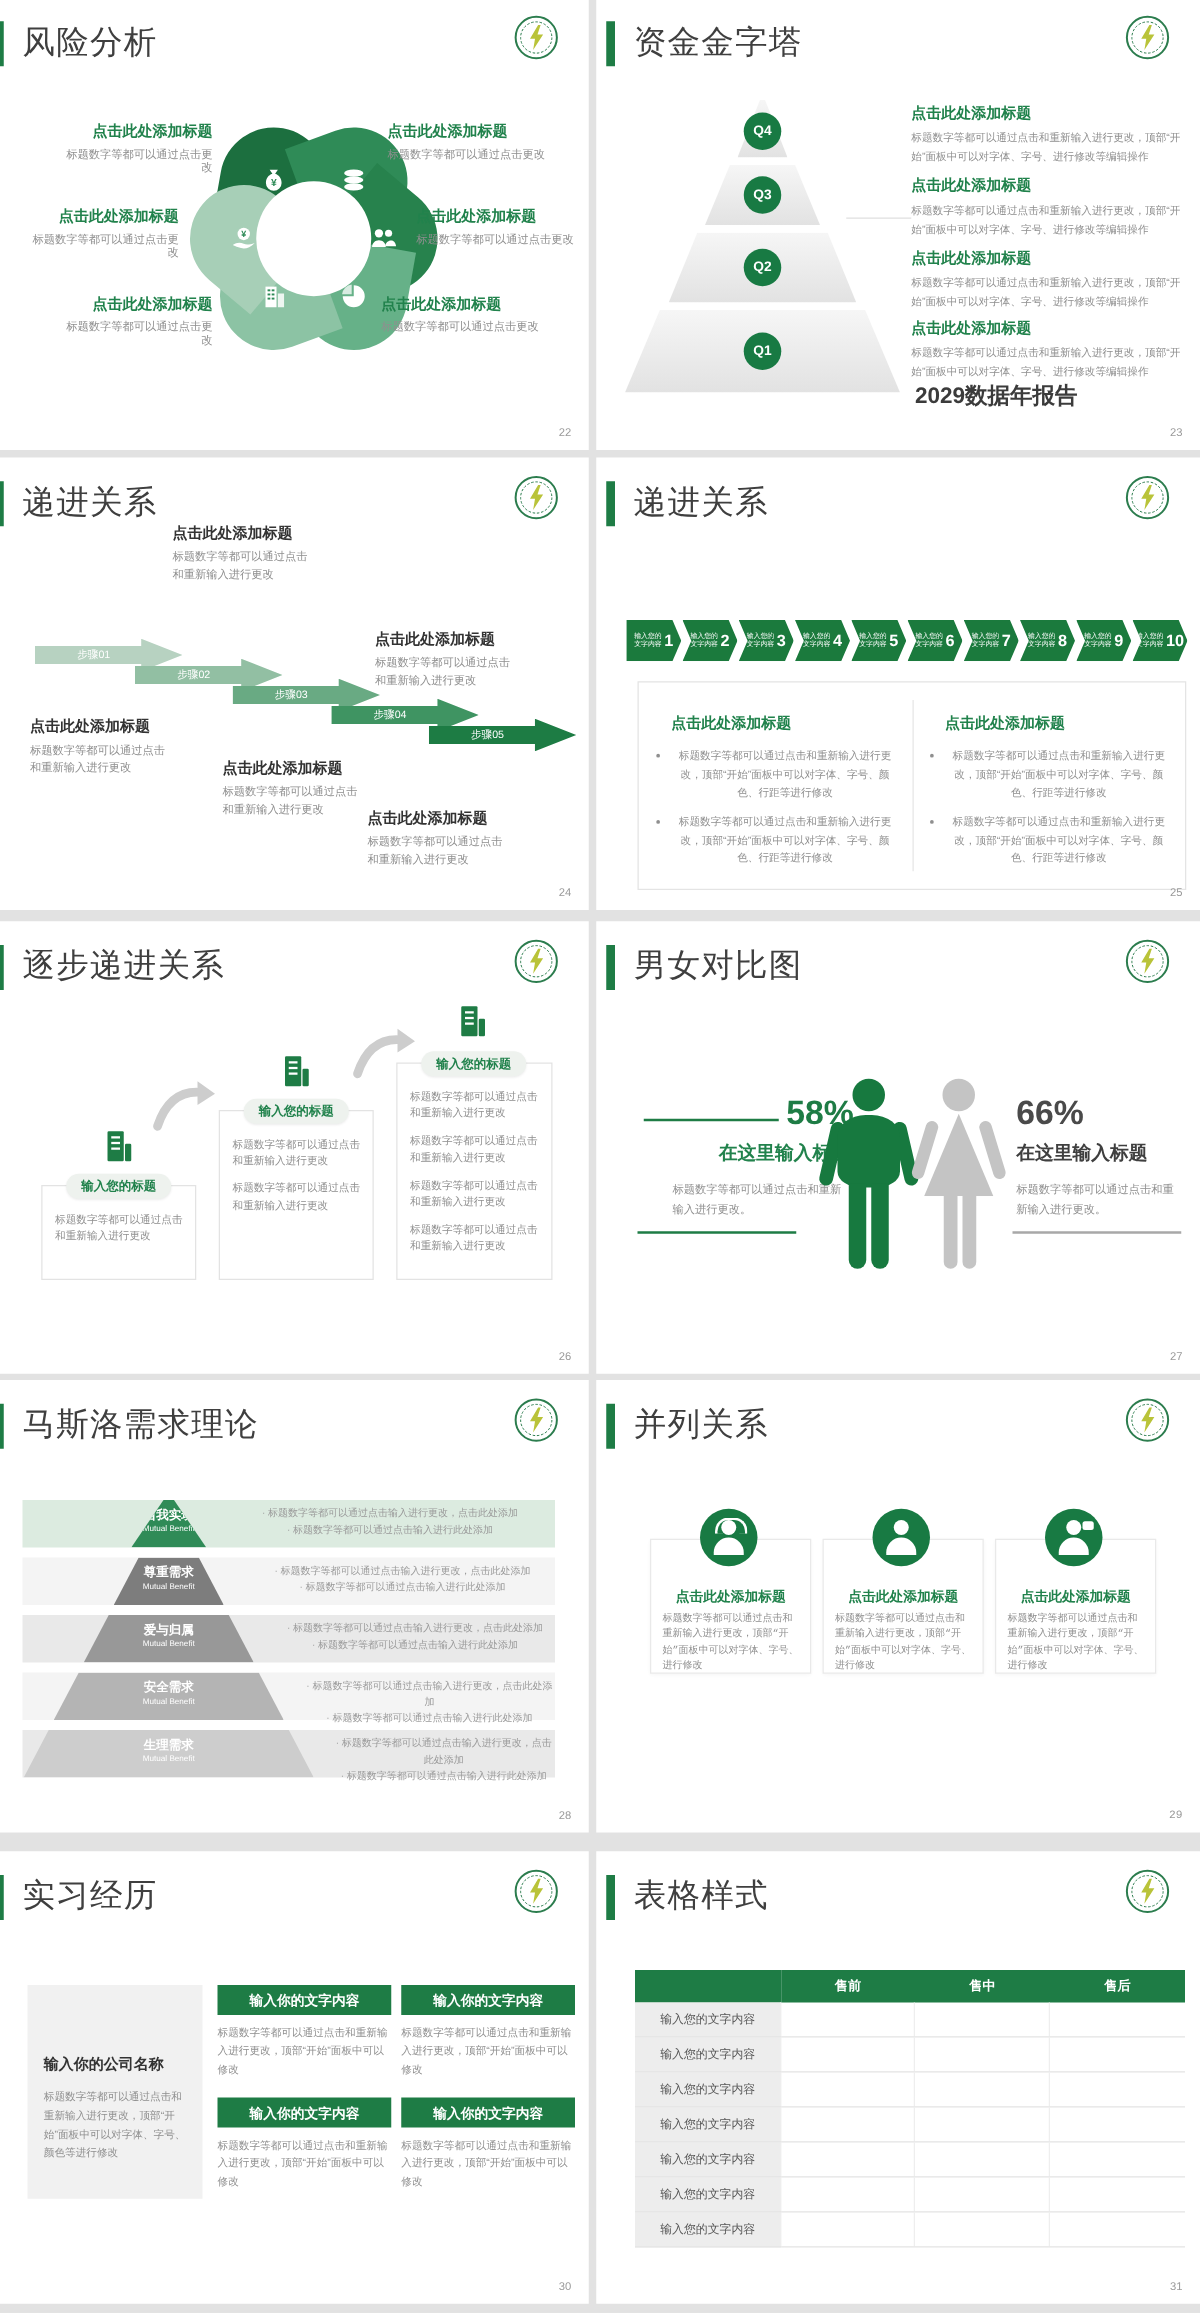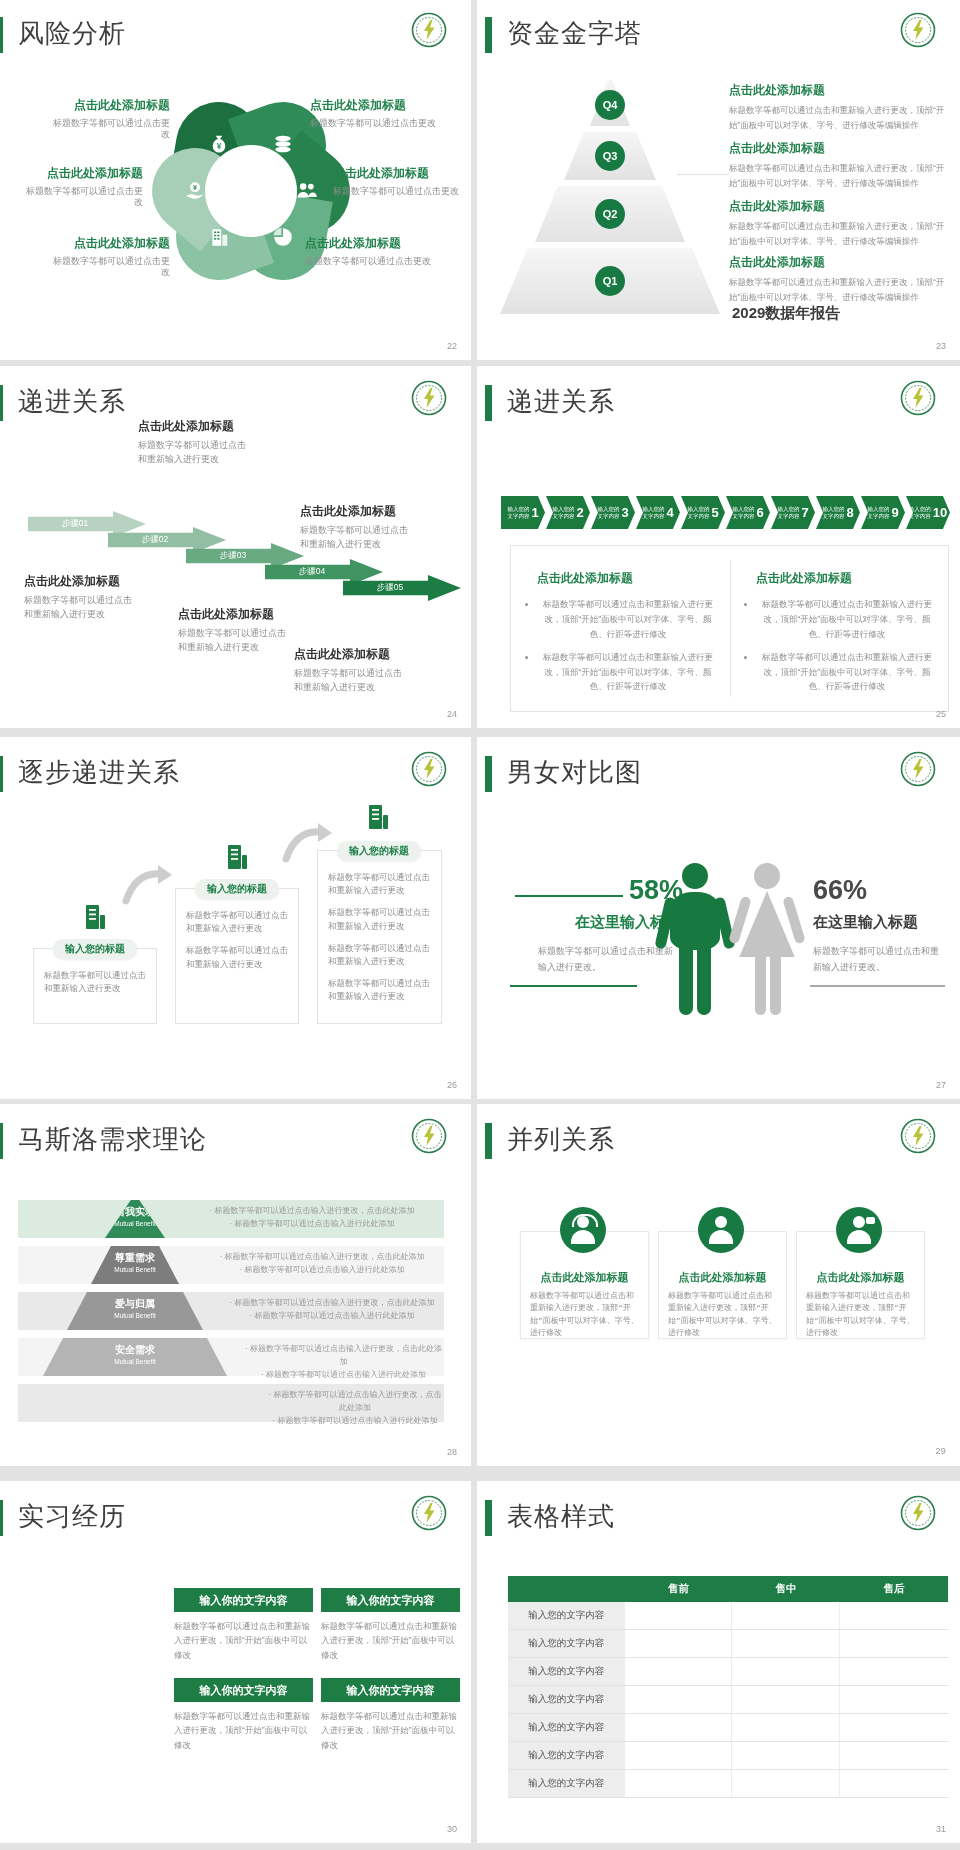--- a/index.html
+++ b/index.html
@@ -208,21 +208,21 @@
     <div class="d gray">标题数字等都可以通过点击和重新输入进行更改，顶部“开始”面板中可以对字体、字号、进行修改等编辑操作</div>
   </div>
   <div class="item23 abs" style="left:252px;top:200px;width:222px;">
     <div class="t gtitle">点击此处添加标题</div>
     <div class="d gray">标题数字等都可以通过点击和重新输入进行更改，顶部“开始”面板中可以对字体、字号、进行修改等编辑操作</div>
   </div>
   <div class="item23 abs" style="left:252px;top:256px;width:222px;">
     <div class="t gtitle">点击此处添加标题</div>
     <div class="d gray">标题数字等都可以通过点击和重新输入进行更改，顶部“开始”面板中可以对字体、字号、进行修改等编辑操作</div>
   </div>
-  <div class="abs" style="left:255px;top:306px;width:180px;font-size:15px;font-weight:bold;color:#3b3b3b;">2029数据年报告</div>
+  <div class="abs" style="left:255px;top:306px;width:180px;font-size:18px;font-weight:bold;color:#3b3b3b;">2029数据年报告</div>
   <div class="pagenum">23</div>
 </div>
 
 <div class="card" style="left:-12px;top:366px;">
   <div class="bar"></div>
   <div class="stitle">递进关系</div>
   <div class="logo">
     <svg viewBox="0 0 36 36" width="36" height="36">
           <circle cx="18" cy="18" r="16.5" fill="#fff" stroke="#2c7d4e" stroke-width="1.6"></circle>
           <circle cx="18" cy="18" r="12.5" fill="none" stroke="#2c7d4e" stroke-width="0.8" stroke-dasharray="2 1.4"></circle>
@@ -477,20 +477,24 @@
     <div class="en">Mutual Benefit</div>
   </div>
   <div class="mtrap" style="left:79px;top:188px;width:136px;background:#989898;clip-path:polygon(14.7% 0,85.3% 0,100% 100%,0 100%);">
     <div class="zh">爱与归属</div>
     <div class="en">Mutual Benefit</div>
   </div>
   <div class="mtrap" style="left:55px;top:234px;width:184px;background:#b4b4b4;clip-path:polygon(10.9% 0,89.1% 0,100% 100%,0 100%);">
     <div class="zh">安全需求</div>
     <div class="en">Mutual Benefit</div>
   </div>
+  <div class="mtrap" style="left:31px;top:280px;width:232px;background:#cdcdcd;clip-path:polygon(8.6% 0,91.4% 0,100% 100%,0 100%);">
+    <div class="zh">生理需求</div>
+    <div class="en">Mutual Benefit</div>
+  </div>
 
   <div class="mrow-txt" style="left:195px;top:101px;width:258px;">
     <div>标题数字等都可以通过点击输入进行更改，点击此处添加</div>
     <div>标题数字等都可以通过点击输入进行此处添加</div>
   </div>
   <div class="mrow-txt" style="left:212px;top:147px;width:244px;">
     <div>标题数字等都可以通过点击输入进行更改，点击此处添加</div>
     <div>标题数字等都可以通过点击输入进行此处添加</div>
   </div>
   <div class="mrow-txt" style="left:232px;top:193px;width:224px;">
@@ -554,20 +558,24 @@
   <div class="bar"></div>
   <div class="stitle">实习经历</div>
   <div class="logo">
     <svg viewBox="0 0 36 36" width="36" height="36">
           <circle cx="18" cy="18" r="16.5" fill="#fff" stroke="#2c7d4e" stroke-width="1.6"></circle>
           <circle cx="18" cy="18" r="12.5" fill="none" stroke="#2c7d4e" stroke-width="0.8" stroke-dasharray="2 1.4"></circle>
           <path d="M19.5 8 L13 19 H17 L15.5 28 L23.5 15.5 H19 L21.5 8 Z" fill="#b9c339"></path>
         </svg>
   </div>
 
+  <div class="abs" style="left:34px;top:107px;width:140px;height:171px;background:#f1f1f1;">
+    <div class="abs dtitle" style="left:13px;top:55px;font-size:12px;">输入你的公司名称</div>
+    <div class="abs gray" style="left:13px;top:82px;width:114px;font-size:8.5px;line-height:1.75;">标题数字等都可以通过点击和重新输入进行更改，顶部“开始”面板中可以对字体、字号、颜色等进行修改</div>
+  </div>
 
   <div class="hdr30" style="left:186px;top:107px;">输入你的文字内容</div>
   <div class="txt30" style="left:186px;top:138px;">标题数字等都可以通过点击和重新输入进行更改，顶部“开始”面板中可以修改</div>
   <div class="hdr30" style="left:333px;top:107px;">输入你的文字内容</div>
   <div class="txt30" style="left:333px;top:138px;">标题数字等都可以通过点击和重新输入进行更改，顶部“开始”面板中可以修改</div>
   <div class="hdr30" style="left:186px;top:197px;">输入你的文字内容</div>
   <div class="txt30" style="left:186px;top:228px;">标题数字等都可以通过点击和重新输入进行更改，顶部“开始”面板中可以修改</div>
   <div class="hdr30" style="left:333px;top:197px;">输入你的文字内容</div>
   <div class="txt30" style="left:333px;top:228px;">标题数字等都可以通过点击和重新输入进行更改，顶部“开始”面板中可以修改</div>
   <div class="pagenum">30</div>

